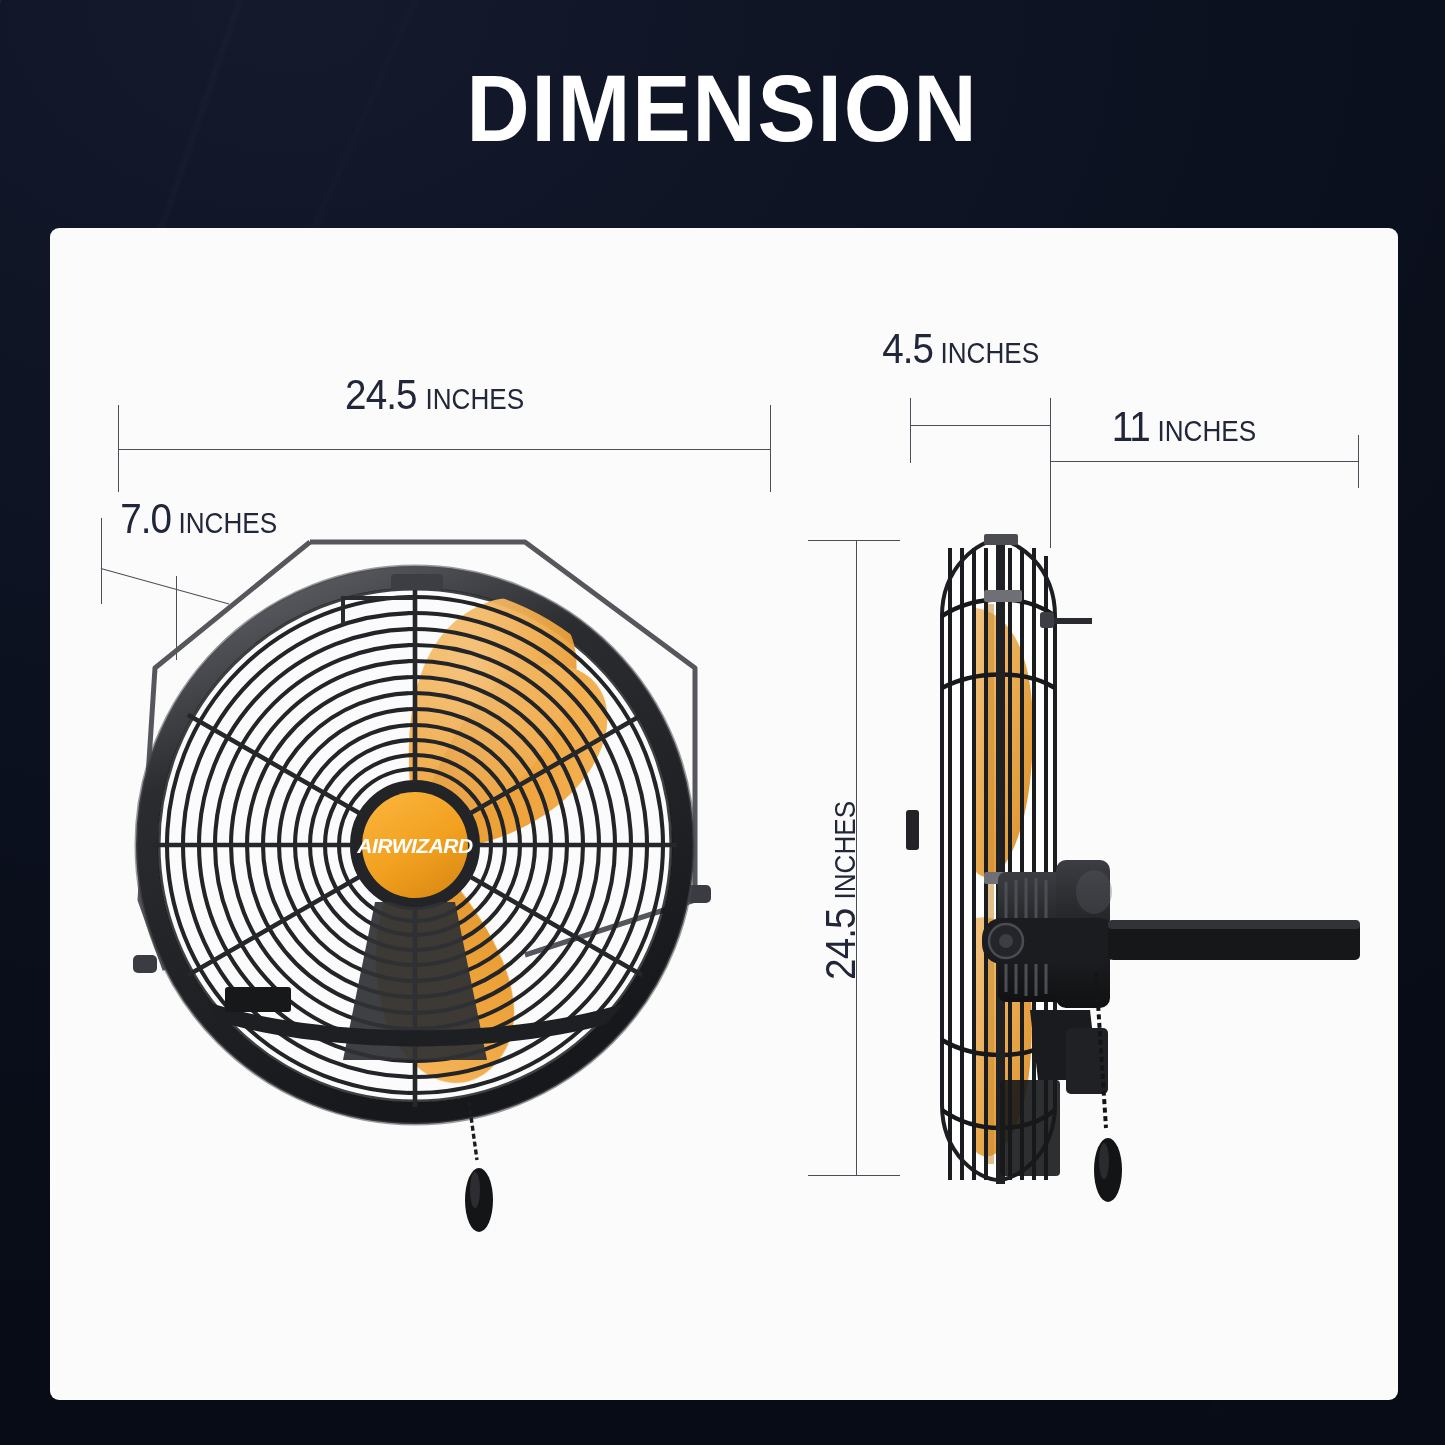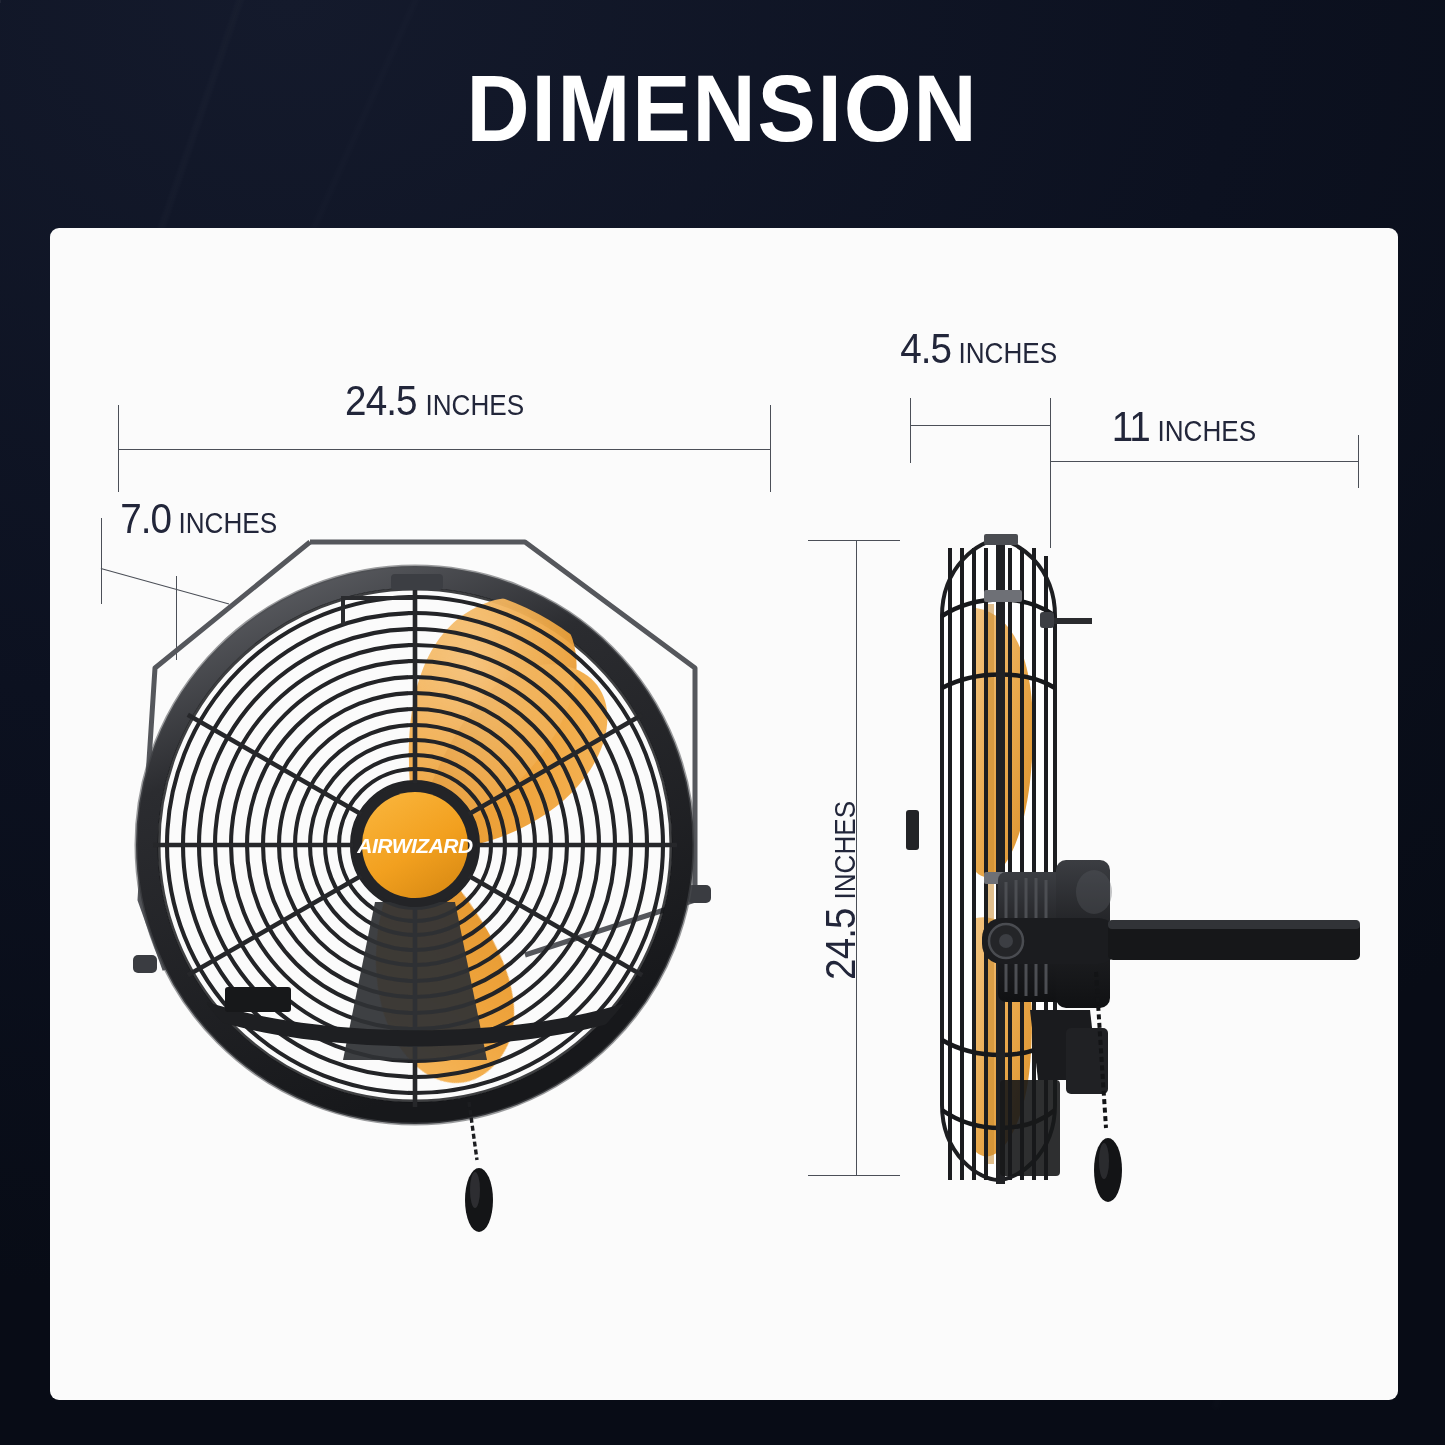--- a/index.html
+++ b/index.html
@@ -67,21 +67,21 @@
   <div class="streak" style="left:330px;top:-60px;width:2px;height:500px;transform:rotate(24deg);"></div>
   <div class="streak" style="left:1290px;top:900px;width:2px;height:520px;transform:rotate(17deg);"></div>
 
   <div class="title">DIMENSION</div>
 
   <div class="panel">
 
     <div class="dim-v" style="left:68px;  top:177px; height:87px;"></div>
     <div class="dim-v" style="left:720px; top:177px; height:87px;"></div>
     <div class="dim-h" style="left:68px;  top:221px; width:653px;"></div>
-    <div class="dlabel" style="left:292px; top:152px;">
+    <div class="dlabel" style="left:292px; top:146px;">
       <span class="dnum">24.5</span><span class="dunit">INCHES</span>
     </div>
 
     <div class="dim-v" style="left:51px;  top:290px; height:86px;"></div>
     <div class="dim-diag" style="left:51px;  top:340px; width:133px; transform:rotate(15.5deg);"></div>
     <div class="dim-v" style="left:126px; top:348px; height:84px;"></div>
     <div class="dlabel" style="left:68px; top:270px;">
       <span class="dnum">7.0</span><span class="dunit">INCHES</span>
     </div>
 
@@ -179,21 +179,21 @@
 
       <g>
         <path d="M374 602 L382 660" stroke="#1c1d20" stroke-width="3.4" fill="none" stroke-dasharray="5 3"></path>
         <ellipse cx="384" cy="700" rx="14" ry="32" fill="#141517"></ellipse>
         <ellipse cx="380" cy="690" rx="5" ry="18" fill="#3a3b3f" opacity=".65"></ellipse>
       </g>
     </svg>
 
     <div class="dim-v" style="left:860px; top:170px; height:65px;"></div>
     <div class="dim-h" style="left:860px; top:197px; width:141px;"></div>
-    <div class="dlabel" style="left:848px; top:100px;">
+    <div class="dlabel" style="left:830px; top:100px;">
       <span class="dnum">4.5</span><span class="dunit">INCHES</span>
     </div>
 
     <div class="dim-v" style="left:1000px; top:170px; height:150px;"></div>
 
     <div class="dim-h" style="left:1000px; top:233px; width:308px;"></div>
     <div class="dim-v" style="left:1308px; top:207px; height:53px;"></div>
     <div class="dlabel" style="left:1034px; top:178px;margin-left:26px;">
       <span class="dnum">11</span><span class="dunit">INCHES</span>
     </div>

